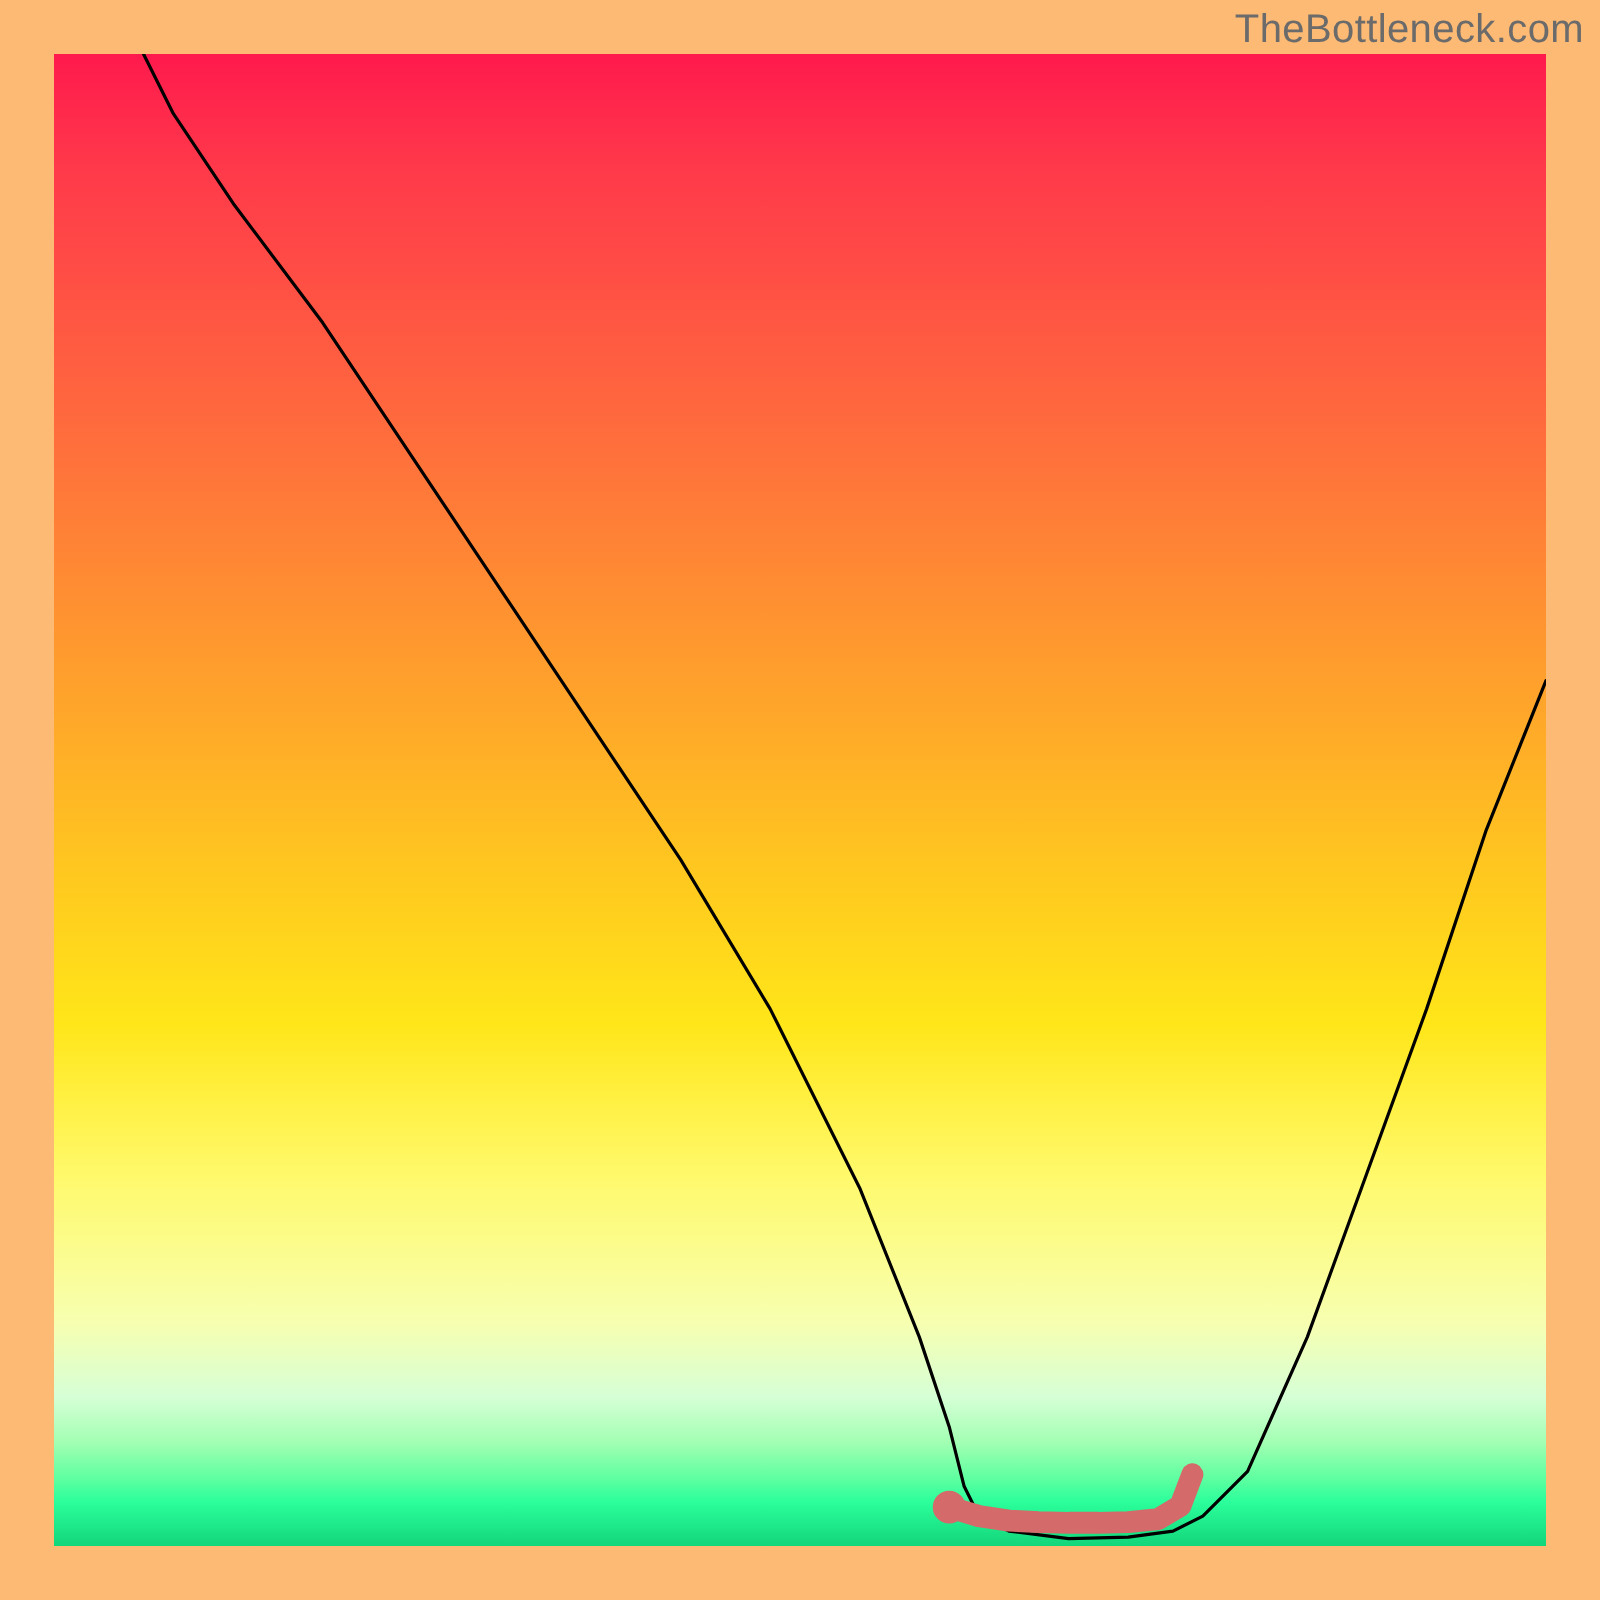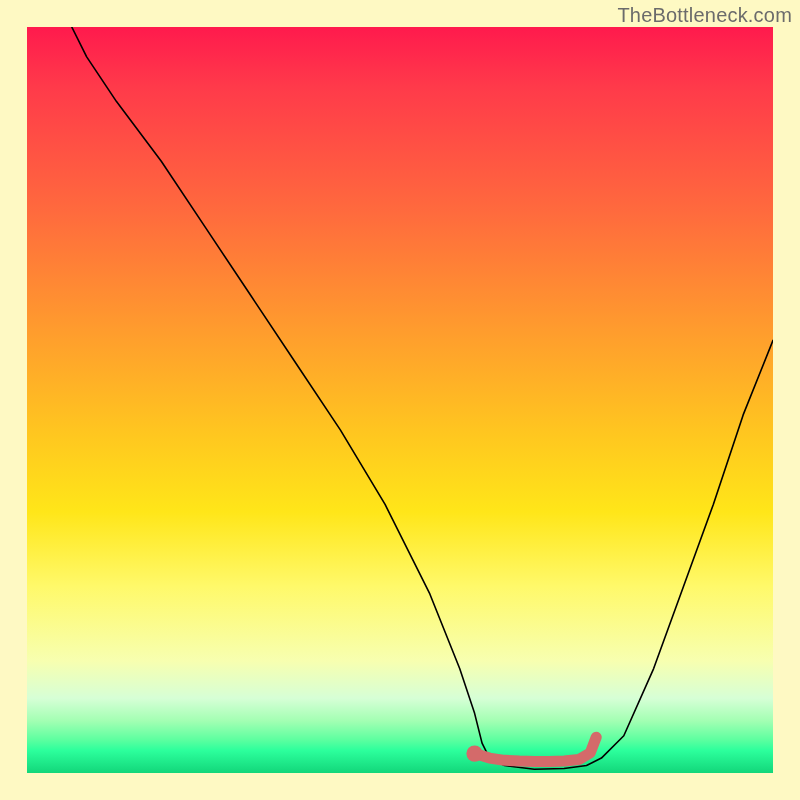--- a/index.html
+++ b/index.html
@@ -7,21 +7,21 @@
     padding: 0;
     width: 800px;
     height: 800px;
     background: #000;
     overflow: hidden;
   }
   .stage {
     position: relative;
     width: 800px;
     height: 800px;
-    background: #fef9c3;
+    background: #fdba74;
   }
   .plot-area {
     position: absolute;
     left: 27px;
     top: 27px;
     width: 746px;
     height: 746px;
     
     background: linear-gradient(
       to bottom,

